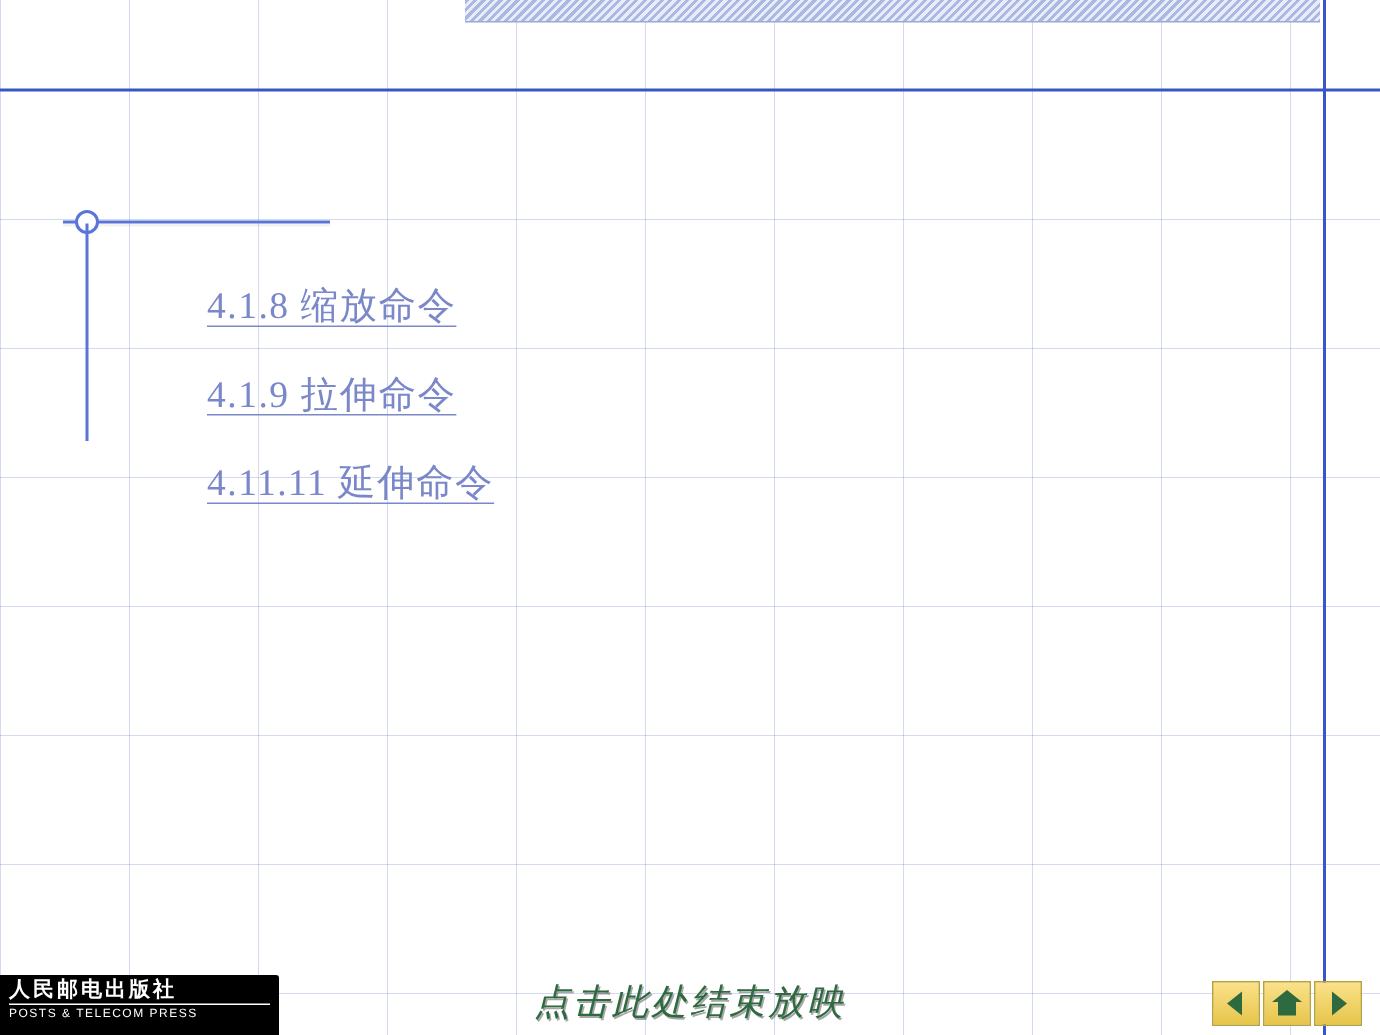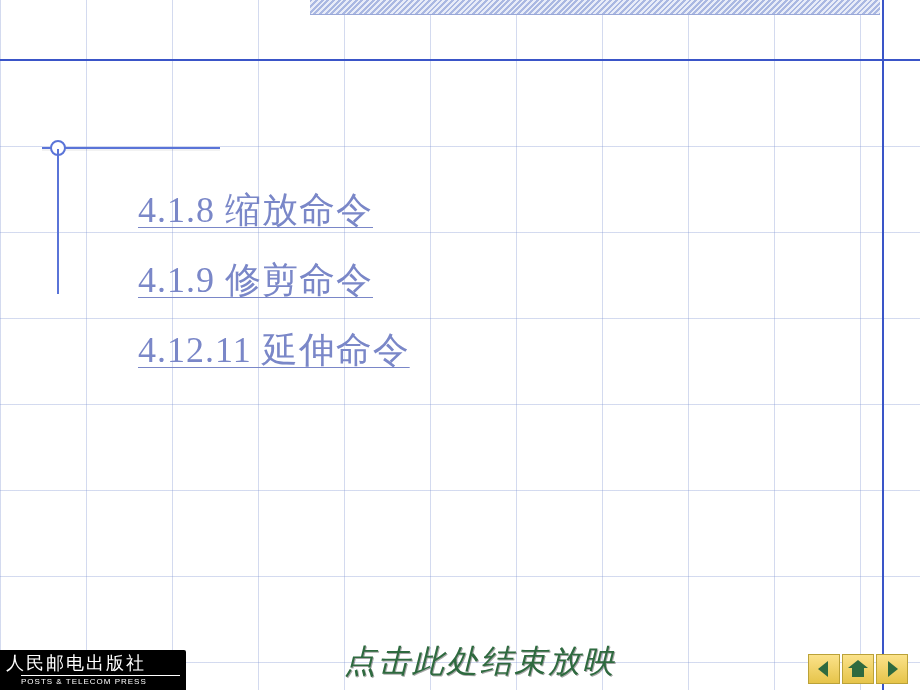--- a/index.html
+++ b/index.html
@@ -69,21 +69,21 @@
     background: #5a74d8;
   }
   
   .content {
     position: absolute;
     left: 138px; top: 192px;
     width: 560px;
   }
   .item {
     display: block;
-    font-size: 36px;
+    font-size: 25px;
     line-height: 1.0;
     color: #7a87c8;
     text-decoration: underline;
     text-underline-offset: 5px;
     text-decoration-thickness: 1px;
     margin-bottom: 34px;
     letter-spacing: 1px;
     cursor: pointer;
   }
   
@@ -95,46 +95,44 @@
   .publisher {
     position: absolute;
     left: 0; bottom: 0;
     width: 186px; height: 40px;
     background: #000;
     color: #fff;
     padding: 1px 6px 2px 6px;
     border-top-right-radius: 2px;
   }
   .publisher .cn {
-    font-size: 18px;
-    font-weight: 400;
+    font-size: 14px;
+    font-weight: 700;
     letter-spacing: 2px;
     font-family: "SimHei","Heiti SC",sans-serif;
   }
   .publisher .en {
     font-size: 8px;
     font-family: Arial, sans-serif;
     letter-spacing: 1px;
     border-top: 1px solid #fff;
     padding-top: 1px;
     white-space: nowrap;
-    margin-left: 15px;
   }
   .end-link {
     position: absolute;
     left: 50%; bottom: 6px;
     transform: translateX(-50%);
-    font-size: 32px;
+    font-size: 24px;
     font-style: italic;
     font-family: "KaiTi","STKaiti",serif;
     color: #2e6a3f;
     text-shadow: 1px 1px 0 rgba(0,0,0,0.35);
     letter-spacing: 2px;
     cursor: pointer;
-    margin-left: 20px;
   }
   .nav {
     position: absolute;
     right: 12px; bottom: 6px;
     display: flex;
     gap: 2px;
   }
   .nav-btn {
     width: 32px; height: 30px;
     background: linear-gradient(#fbe28a,#e6c44a);
@@ -157,22 +155,22 @@
   <div class="top-rule"></div>
   <div class="right-rule"></div>
   <div class="top-hatch"></div>
 
   <div class="deco-h"></div>
   <div class="deco-node"></div>
   <div class="deco-v"></div>
 
   <nav class="content">
     <a class="item">4.1.8 缩放命令</a>
-    <a class="item">4.1.9 修剪命令</a>
-    <a class="item">4.12.11 延伸命令</a>
+    <a class="item">4.1.9 拉伸命令</a>
+    <a class="item">4.11.11 延伸命令</a>
   </nav>
 
   <div class="footer">
     <div class="publisher">
       <div class="cn">人民邮电出版社</div>
       <div class="en">POSTS &amp; TELECOM PRESS</div>
     </div>
 
     <a class="end-link">点击此处结束放映</a>
 

